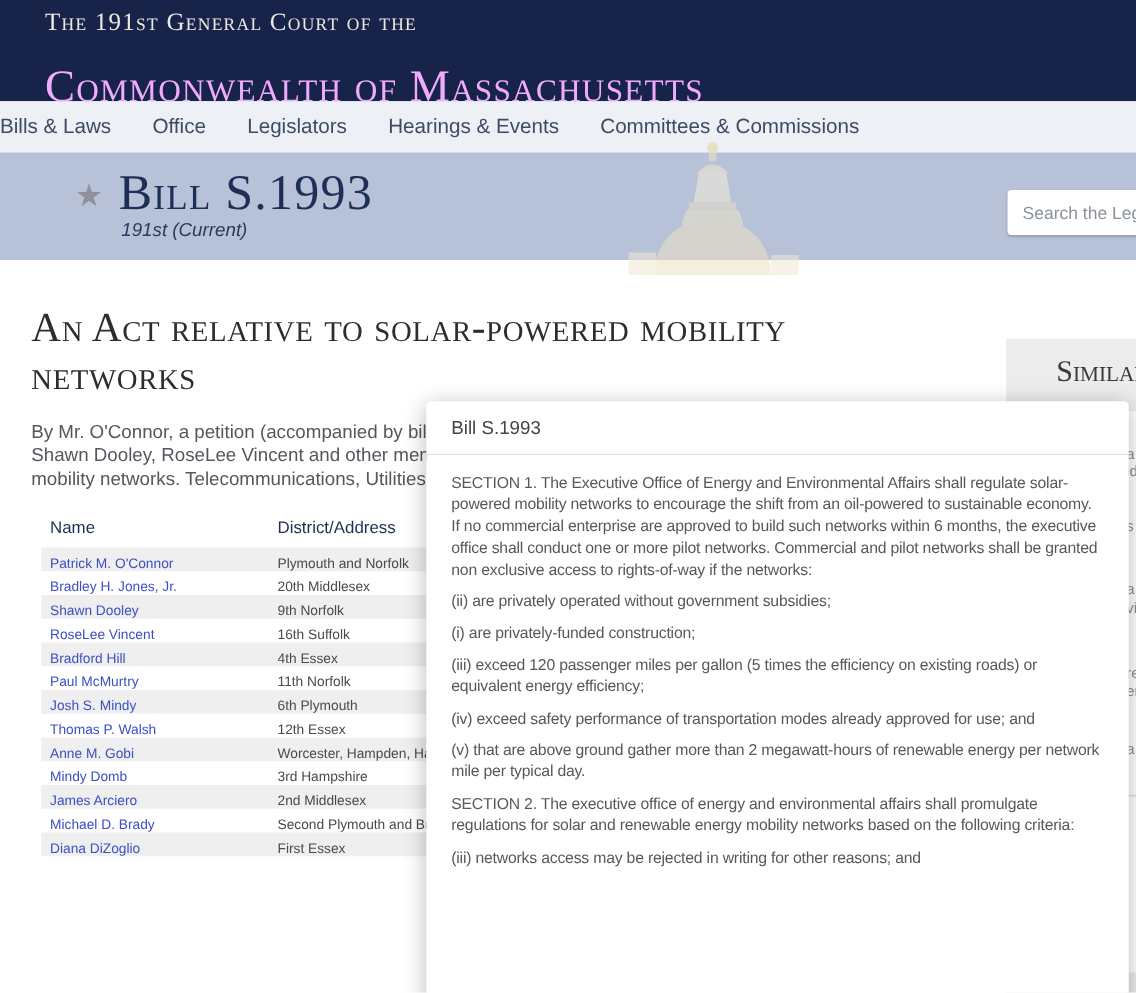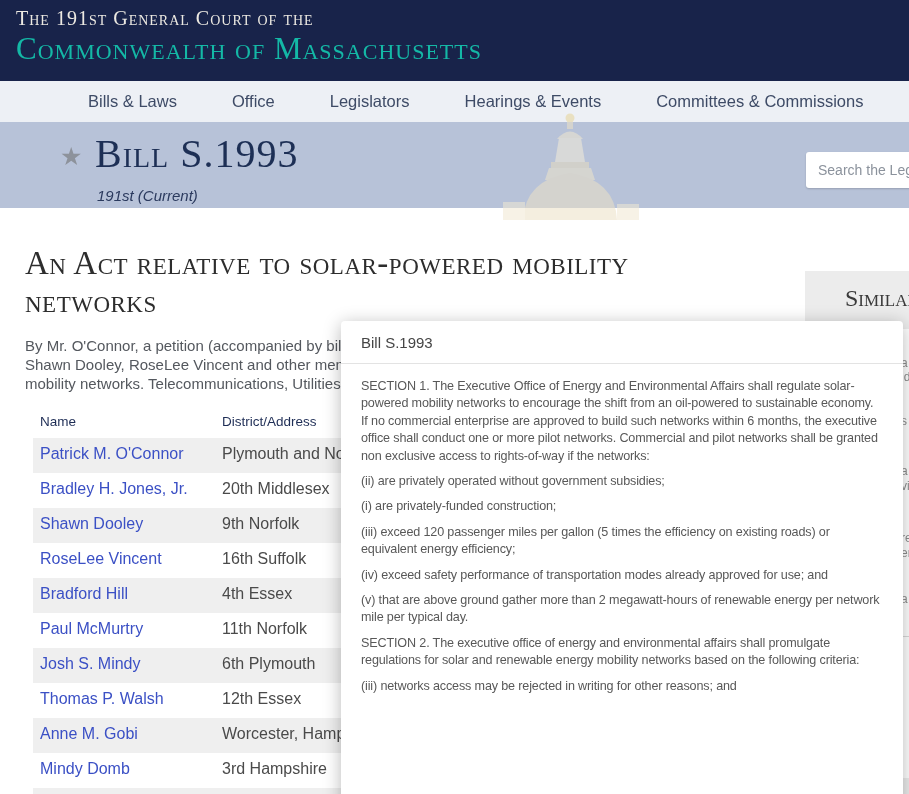--- a/index.html
+++ b/index.html
@@ -7,35 +7,34 @@
   body {
     font-family: "Liberation Sans", sans-serif;
     overflow: hidden;
     position: relative;
     background: #ffffff;
   }
   
   .site-header {
     background: #18234a;
     height: 81px;
-    padding: 7px 0 0 16px;
+    padding: 7px 0 0 36px;
     color: #f0eee8;
     font-family: "Liberation Serif", serif;
     font-variant: small-caps;
   }
   .site-header .line1 { font-size: 20px; letter-spacing: 1px; color: #ece9e2; }
-  .site-header .line2 { font-size: 31px; letter-spacing: 1px; margin-top: 1px; color: #14b8a6; }
+  .site-header .line2 { font-size: 36px; letter-spacing: 1px; margin-top: 18px; color: #f0abfc; }
   
   .navbar {
     background: #edf0f5;
     height: 41px;
     display: flex;
     align-items: center;
-    padding-left: 88px;
-    gap: 55px;
+    gap: 33px;
     white-space: nowrap;
   }
   .nav-item {
     font-size: 16.5px;
     color: #3e4b66;
     cursor: pointer;
   }
   
   .hero {
     position: relative;
@@ -63,21 +62,21 @@
     font-variant: small-caps;
     font-size: 40px;
     line-height: 42px;
     color: #1d2f55;
     letter-spacing: 1px;
   }
   .bill-session {
     font-style: italic;
     font-size: 15px;
     color: #2b3a5e;
-    margin-top: 12px;
+    margin-top: 1px;
     margin-left: 2px;
   }
   .hero-search {
     position: absolute;
     left: 806px;
     top: 30px;
     width: 180px;
     height: 36px;
     border: none;
     border-radius: 3px;
@@ -119,22 +118,22 @@
   .sponsors col.c1 { width: 189px; }
   .sponsors th {
     text-align: left;
     font-size: 13.5px;
     font-weight: normal;
     color: #1e2d55;
     padding: 6px 0 9px 7px;
   }
   .sponsors th.th-district { padding-left: 0; }
   .sponsors td {
-    font-size: 16px;
-    padding: 7px 0 10px 7px;
+    font-size: 11px;
+    padding: 7px 0 0 7px;
     color: #4a4a4a;
   }
   .sponsors td.td-district { padding-left: 0; }
   .sponsors tr.shade { background: #efefef; }
   .sponsor-link { color: #3b50c5; text-decoration: none; cursor: pointer; }
   
   .similar-panel {
     position: absolute;
     left: 805px;
     top: 27px;

